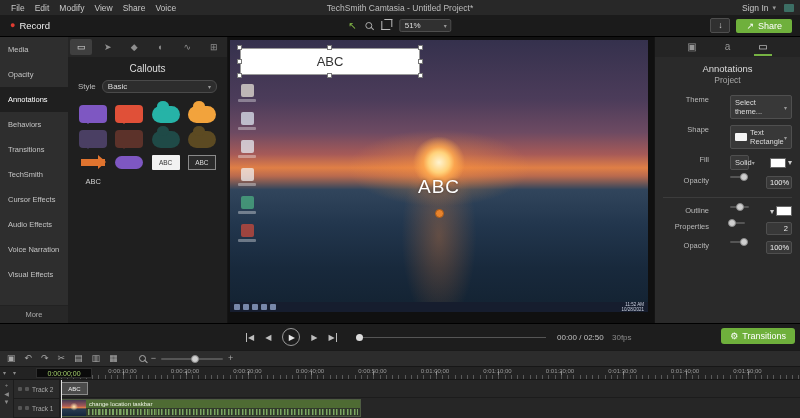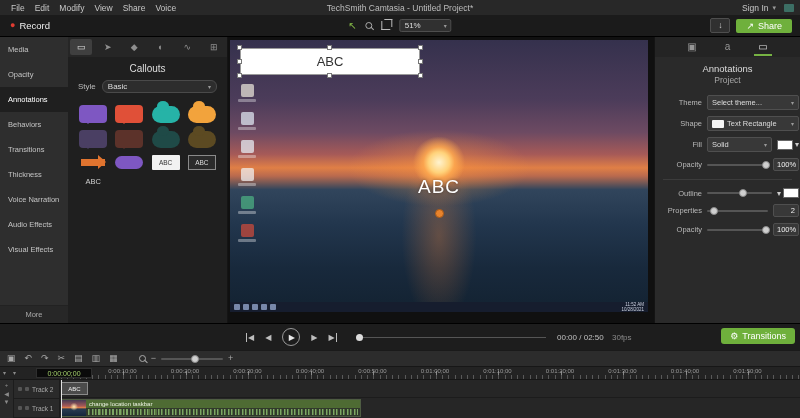--- a/index.html
+++ b/index.html
@@ -80,21 +80,21 @@
   .tb-right { margin-left:auto; display:flex; align-items:center; gap:4px; }
   .tb-clock { font-size:4.5px; color:#ccd3e2; line-height:1.15; text-align:right; }
 
   
   .props { width:146px; background:#2a2a2a; border-left:1px solid #141414; display:flex; flex-direction:column; font-size:8px; flex:none; }
   .props-tabs { height:20px; background:#242424; display:flex; align-items:center; justify-content:center; gap:20px; font-size:10px; color:#969696; }
   .ptab { padding:2px 4px; border-bottom:2px solid transparent; }
   .ptab.active { color:#e0e0e0; border-bottom-color:#76b243; }
   .props-title { text-align:center; font-size:9.5px; color:#ddd; padding:6px 0 1px; }
   .props-sub { text-align:center; font-size:8.5px; color:#a8a8a8; padding-bottom:7px; }
-  .prow { display:flex; align-items:center; gap:5px; padding:3px 1px; }
+  .prow { display:flex; gap:21px; padding:3px 8px; }
   .plabel { width:46px; flex:none; text-align:right; color:#b8b8b8; font-size:7.5px; }
   .pselect { flex:1; background:#383838; border:1px solid #4f4f4f; border-radius:2px; padding:2px 4px; display:flex; justify-content:space-between; align-items:center; font-size:7.5px; color:#ddd; min-width:0; }
   .pselect .chev { font-size:6px; color:#999; }
   .shape-ico { width:12px; height:8px; background:#f5f5f5; border-radius:1px; flex:none; margin-right:3px; }
   .swatch-wrap { display:flex; align-items:center; gap:2px; flex:none; }
   .swatch { width:16px; height:10px; background:#fff; border:1px solid #666; }
   .slider { flex:1; height:2px; background:#555; border-radius:1px; position:relative; }
   .knob { position:absolute; top:-3px; width:8px; height:8px; border-radius:50%; background:#cfcfcf; border:1px solid #8a8a8a; margin-left:-4px; }
   .pvalue { width:26px; flex:none; background:#383838; border:1px solid #4f4f4f; border-radius:2px; text-align:right; padding:1px 3px; font-size:7.5px; color:#eee; }
   .pdivider { border-top:1px solid #3c3c3c; margin:5px 8px; }
@@ -197,23 +197,24 @@
   </div>
 
   <div class="main">
 
     <div class="sidebar">
       <div class="side-item">Media</div>
       <div class="side-item">Opacity</div>
       <div class="side-item active">Annotations</div>
       <div class="side-item">Behaviors</div>
       <div class="side-item">Transitions</div>
-      <div class="side-item">Thickness</div>
+      <div class="side-item">TechSmith</div>
+      <div class="side-item">Cursor Effects</div>
+      <div class="side-item">Audio Effects</div>
       <div class="side-item">Voice Narration</div>
-      <div class="side-item">Audio Effects</div>
       <div class="side-item">Visual Effects</div>
       <div class="side-more">More</div>
     </div>
 
     <div class="callouts">
       <div class="co-tabs">
         <span class="co-tab active">▭</span>
         <span class="co-tab">➤</span>
         <span class="co-tab">◆</span>
         <span class="co-tab">◐</span>

